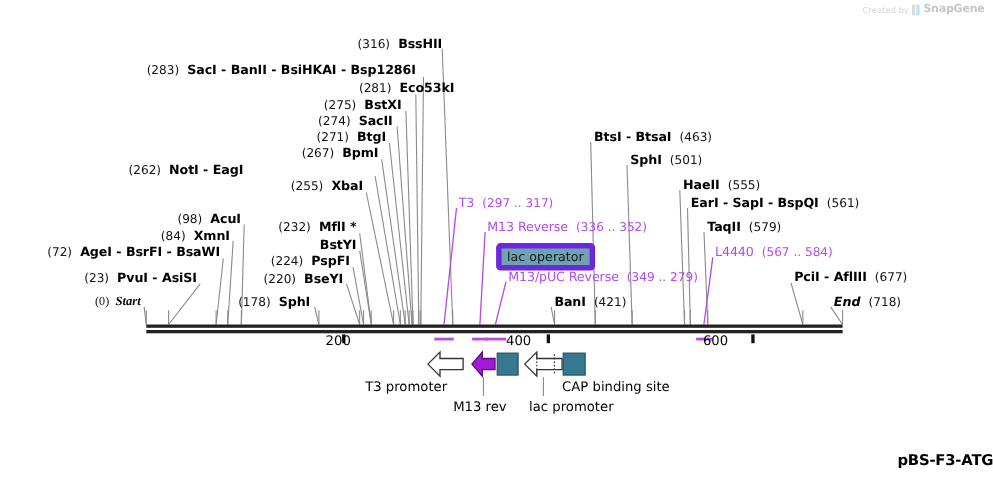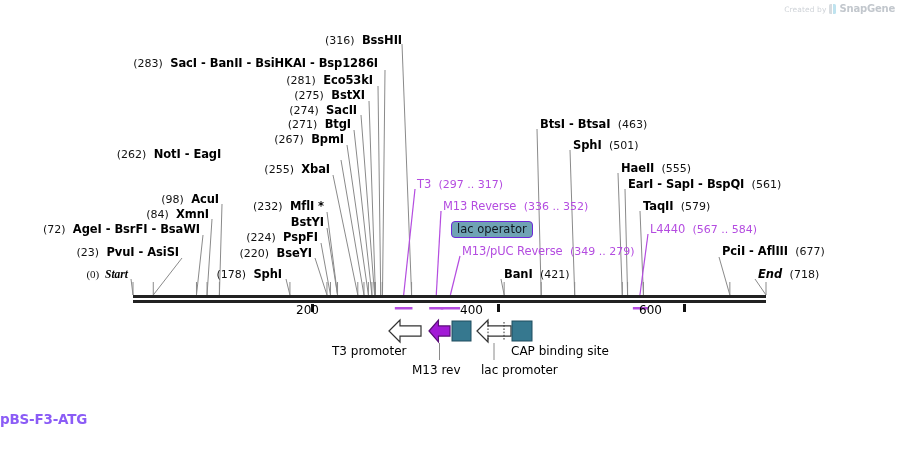--- a/index.html
+++ b/index.html
@@ -50,21 +50,21 @@
   .lbl.purple,.lbl.purple .pos,.lbl.purple .enz{color:#b44ce0;}
   .lbl.purple .enz{font-weight:normal;}
   .lbl.purple .pos{font-weight:normal;}
 
   
   .pill{
     position:absolute;
     font-size:11.5px;
     color:#101820;
     background:#6fa3b4;
-    border:1px solid #6d28d9;
+    border:5px solid #6d28d9;
     border-radius:4px;
     padding:1px 5px 2px 5px;
     line-height:12px;
     white-space:nowrap;
   }
 
   
   .fcap{
     position:absolute;
     font-size:12px;
@@ -76,24 +76,24 @@
   .tickno{
     position:absolute;
     font-size:12px;
     color:#000;
     white-space:nowrap;
   }
 
   
   .ptitle{
     position:absolute;
-    text-align:left;
+    text-align:right;
     font-size:13.5px;
     font-weight:bold;
-    color:#8b5cf6;
+    color:#000000;
     letter-spacing:-0.2px;
     white-space:nowrap;
   }
   .psize{
     position:absolute;
     text-align:center;
     font-size:11.5px;
     color:#000;
     white-space:nowrap;
   }
@@ -196,21 +196,21 @@
   <div id="labels-layer">
       <div class="tickno" style="left: 296px; top: 303px;">200</div>
       <div class="tickno" style="left: 460px; top: 303px;">400</div>
       <div class="tickno" style="left: 639px; top: 303px;">600</div>
       <div class="fcap" style="left: 332px; top: 344px;">T3 promoter</div>
       <div class="fcap" style="left: 412px; top: 363px;">M13 rev</div>
       <div class="fcap" style="left: 481px; top: 363px;">lac promoter</div>
       <div class="fcap" style="left: 511px; top: 344px;">CAP binding site</div>
       <div class="lbl right" style="top: 35px; left: 0px; width: 402px;"><span class="pos">(316)</span>&nbsp;&nbsp;<span class="enz">BssHII</span></div>
       <div class="lbl right" style="top: 58px; left: 0px; width: 378px;"><span class="pos">(283)</span>&nbsp;&nbsp;<span class="enz">SacI</span><span class="sep">&nbsp;-&nbsp;</span><span class="enz">BanII</span><span class="sep">&nbsp;-&nbsp;</span><span class="enz">BsiHKAI</span><span class="sep">&nbsp;-&nbsp;</span><span class="enz">Bsp1286I</span></div>
-      <div class="lbl right" style="top: 75px; left: 0px; width: 373px;"><span class="pos">(281)</span>&nbsp;&nbsp;<span class="enz">Eco53kI</span></div>
+      <div class="lbl right" style="top: 75px; left: 0px; width: 373px; padding-left: 40px;"><span class="pos">(281)</span>&nbsp;&nbsp;<span class="enz">Eco53kI</span></div>
       <div class="lbl right" style="top: 90px; left: 0px; width: 365px;"><span class="pos">(275)</span>&nbsp;&nbsp;<span class="enz">BstXI</span></div>
       <div class="lbl right" style="top: 105px; left: 0px; width: 357px;"><span class="pos">(274)</span>&nbsp;&nbsp;<span class="enz">SacII</span></div>
       <div class="lbl right" style="top: 119px; left: 0px; width: 351px;"><span class="pos">(271)</span>&nbsp;&nbsp;<span class="enz">BtgI</span></div>
       <div class="lbl right" style="top: 134px; left: 0px; width: 344px;"><span class="pos">(267)</span>&nbsp;&nbsp;<span class="enz">BpmI</span></div>
       <div class="lbl right" style="top: 149px; left: 0px; width: 338px; text-align: center;"><span class="pos">(262)</span>&nbsp;&nbsp;<span class="enz">NotI</span><span class="sep">&nbsp;-&nbsp;</span><span class="enz">EagI</span></div>
       <div class="lbl right" style="top: 164px; left: 0px; width: 330px;"><span class="pos">(255)</span>&nbsp;&nbsp;<span class="enz">XbaI</span></div>
       <div class="lbl right" style="top: 194px; left: 0px; width: 219px;"><span class="pos">(98)</span>&nbsp;&nbsp;<span class="enz">AcuI</span></div>
       <div class="lbl right" style="top: 201px; left: 0px; width: 324px;"><span class="pos">(232)</span>&nbsp;&nbsp;<span class="enz">MflI *</span></div>
       <div class="lbl right" style="top: 209px; left: 0px; width: 209px;"><span class="pos">(84)</span>&nbsp;&nbsp;<span class="enz">XmnI</span></div>
       <div class="lbl right" style="top: 217px; left: 0px; width: 324px;"><span class="enz">BstYI</span></div>

